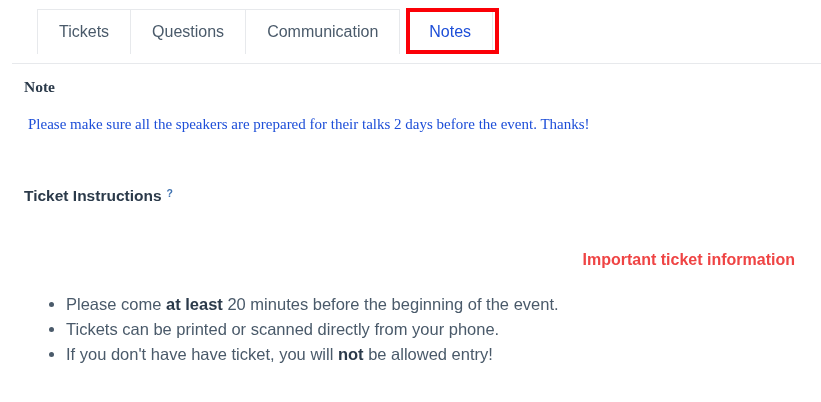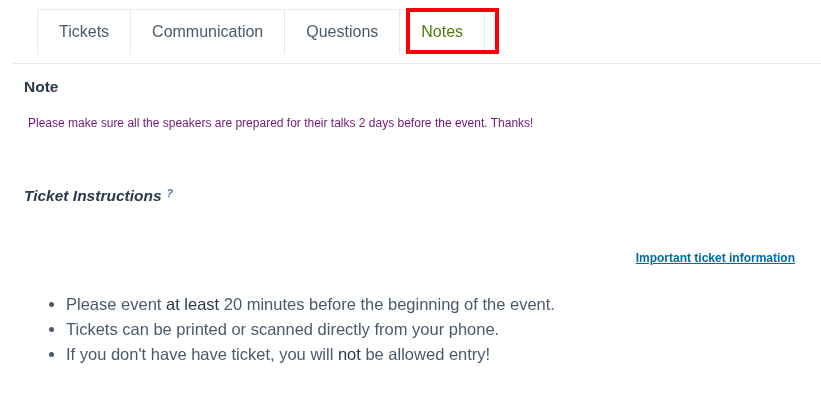--- a/index.html
+++ b/index.html
@@ -43,21 +43,22 @@
     color: #4a5a6a;
     background: #ffffff;
     border: 1px solid #e7e9ec;
     border-bottom: none;
     margin-right: -1px;
     box-sizing: border-box;
     line-height: 1;
     white-space: nowrap;
   }
   .tab.active {
-    color: #4d7c0f;
+    color: #1d4ed8;
+    margin-left: 8px;
   }
   
   .tab-highlight {
     position: absolute;
     left: 394px;
     top: 8px;
     width: 93px;
     height: 46px;
     border: 4px solid #fb0007;
     box-sizing: border-box;
@@ -75,101 +76,101 @@
   .section-title {
     font-size: 15.5px;
     font-weight: bold;
     color: #2b3a4a;
     margin: 0;
   }
   #note-title {
     position: absolute;
     left: 24px;
     top: 23px;
+    font-family: Liberation Serif, serif;
   }
   #note-body {
     position: absolute;
     left: 28px;
     top: 61px;
-    font-size: 12px;
-    color: #701a75;
+    font-size: 15px;
+    color: #1d4ed8;
     white-space: nowrap;
+    font-family: Liberation Serif, serif;
   }
   #instructions-title {
     position: absolute;
     left: 24px;
     top: 132px;
     display: flex;
     align-items: center;
-    font-style: italic;
   }
   .help-sup {
     font-size: 10.5px;
     color: #3f72b0;
     margin-left: 5px;
     position: relative;
     top: -3px;
     font-weight: bold;
     cursor: pointer;
   }
   #important-heading {
     position: absolute;
     right: 26px;
     top: 196px;
-    font-size: 12px;
+    font-size: 16px;
     font-weight: bold;
-    color: #0369a1;
+    color: #ef4444;
     white-space: nowrap;
-    text-decoration: underline;
   }
   ul.ticket-list {
     position: absolute;
     left: 26px;
     top: 237px;
     margin: 0;
     padding-left: 40px;
     list-style: disc;
     color: #4a5a6a;
   }
   ul.ticket-list li {
     font-size: 16.5px;
     line-height: 25px;
     color: #4a5a6a;
     white-space: nowrap;
   }
   ul.ticket-list li b {
-    font-weight: normal;
+    font-weight: bold;
     color: #2b3a4a;
   }
 </style>
 </head>
 <body>
 
 <div class="tabbar">
   <div class="tabs">
       <div class="tab">Tickets</div>
+      <div class="tab">Questions</div>
       <div class="tab">Communication</div>
-      <div class="tab">Questions</div>
       <div class="tab active">Notes</div>
     </div>
   <div class="tab-highlight"></div>
 </div>
 
 <div class="content">
 
   <div class="section-title" id="note-title">Note</div>
 
   <div id="note-body">Please make sure all the speakers are prepared for their talks 2 days before the event. Thanks!</div>
 
   <div class="section-title" id="instructions-title">
     <span>Ticket Instructions</span>
     <span class="help-sup">?</span>
   </div>
 
   <div id="important-heading">Important ticket information</div>
 
   <ul class="ticket-list">
-      <li><span>Please event </span><b>at least</b><span> 20 minutes before the beginning of the event.</span></li>
+      <li><span>Please come </span><b>at least</b><span> 20 minutes before the beginning of the event.</span></li>
       <li><span>Tickets can be printed or scanned directly from your phone.</span></li>
       <li><span>If you don't have have ticket, you will </span><b>not</b><span> be allowed entry!</span></li>
     </ul>
 
 </div>
 
 </body></html>

